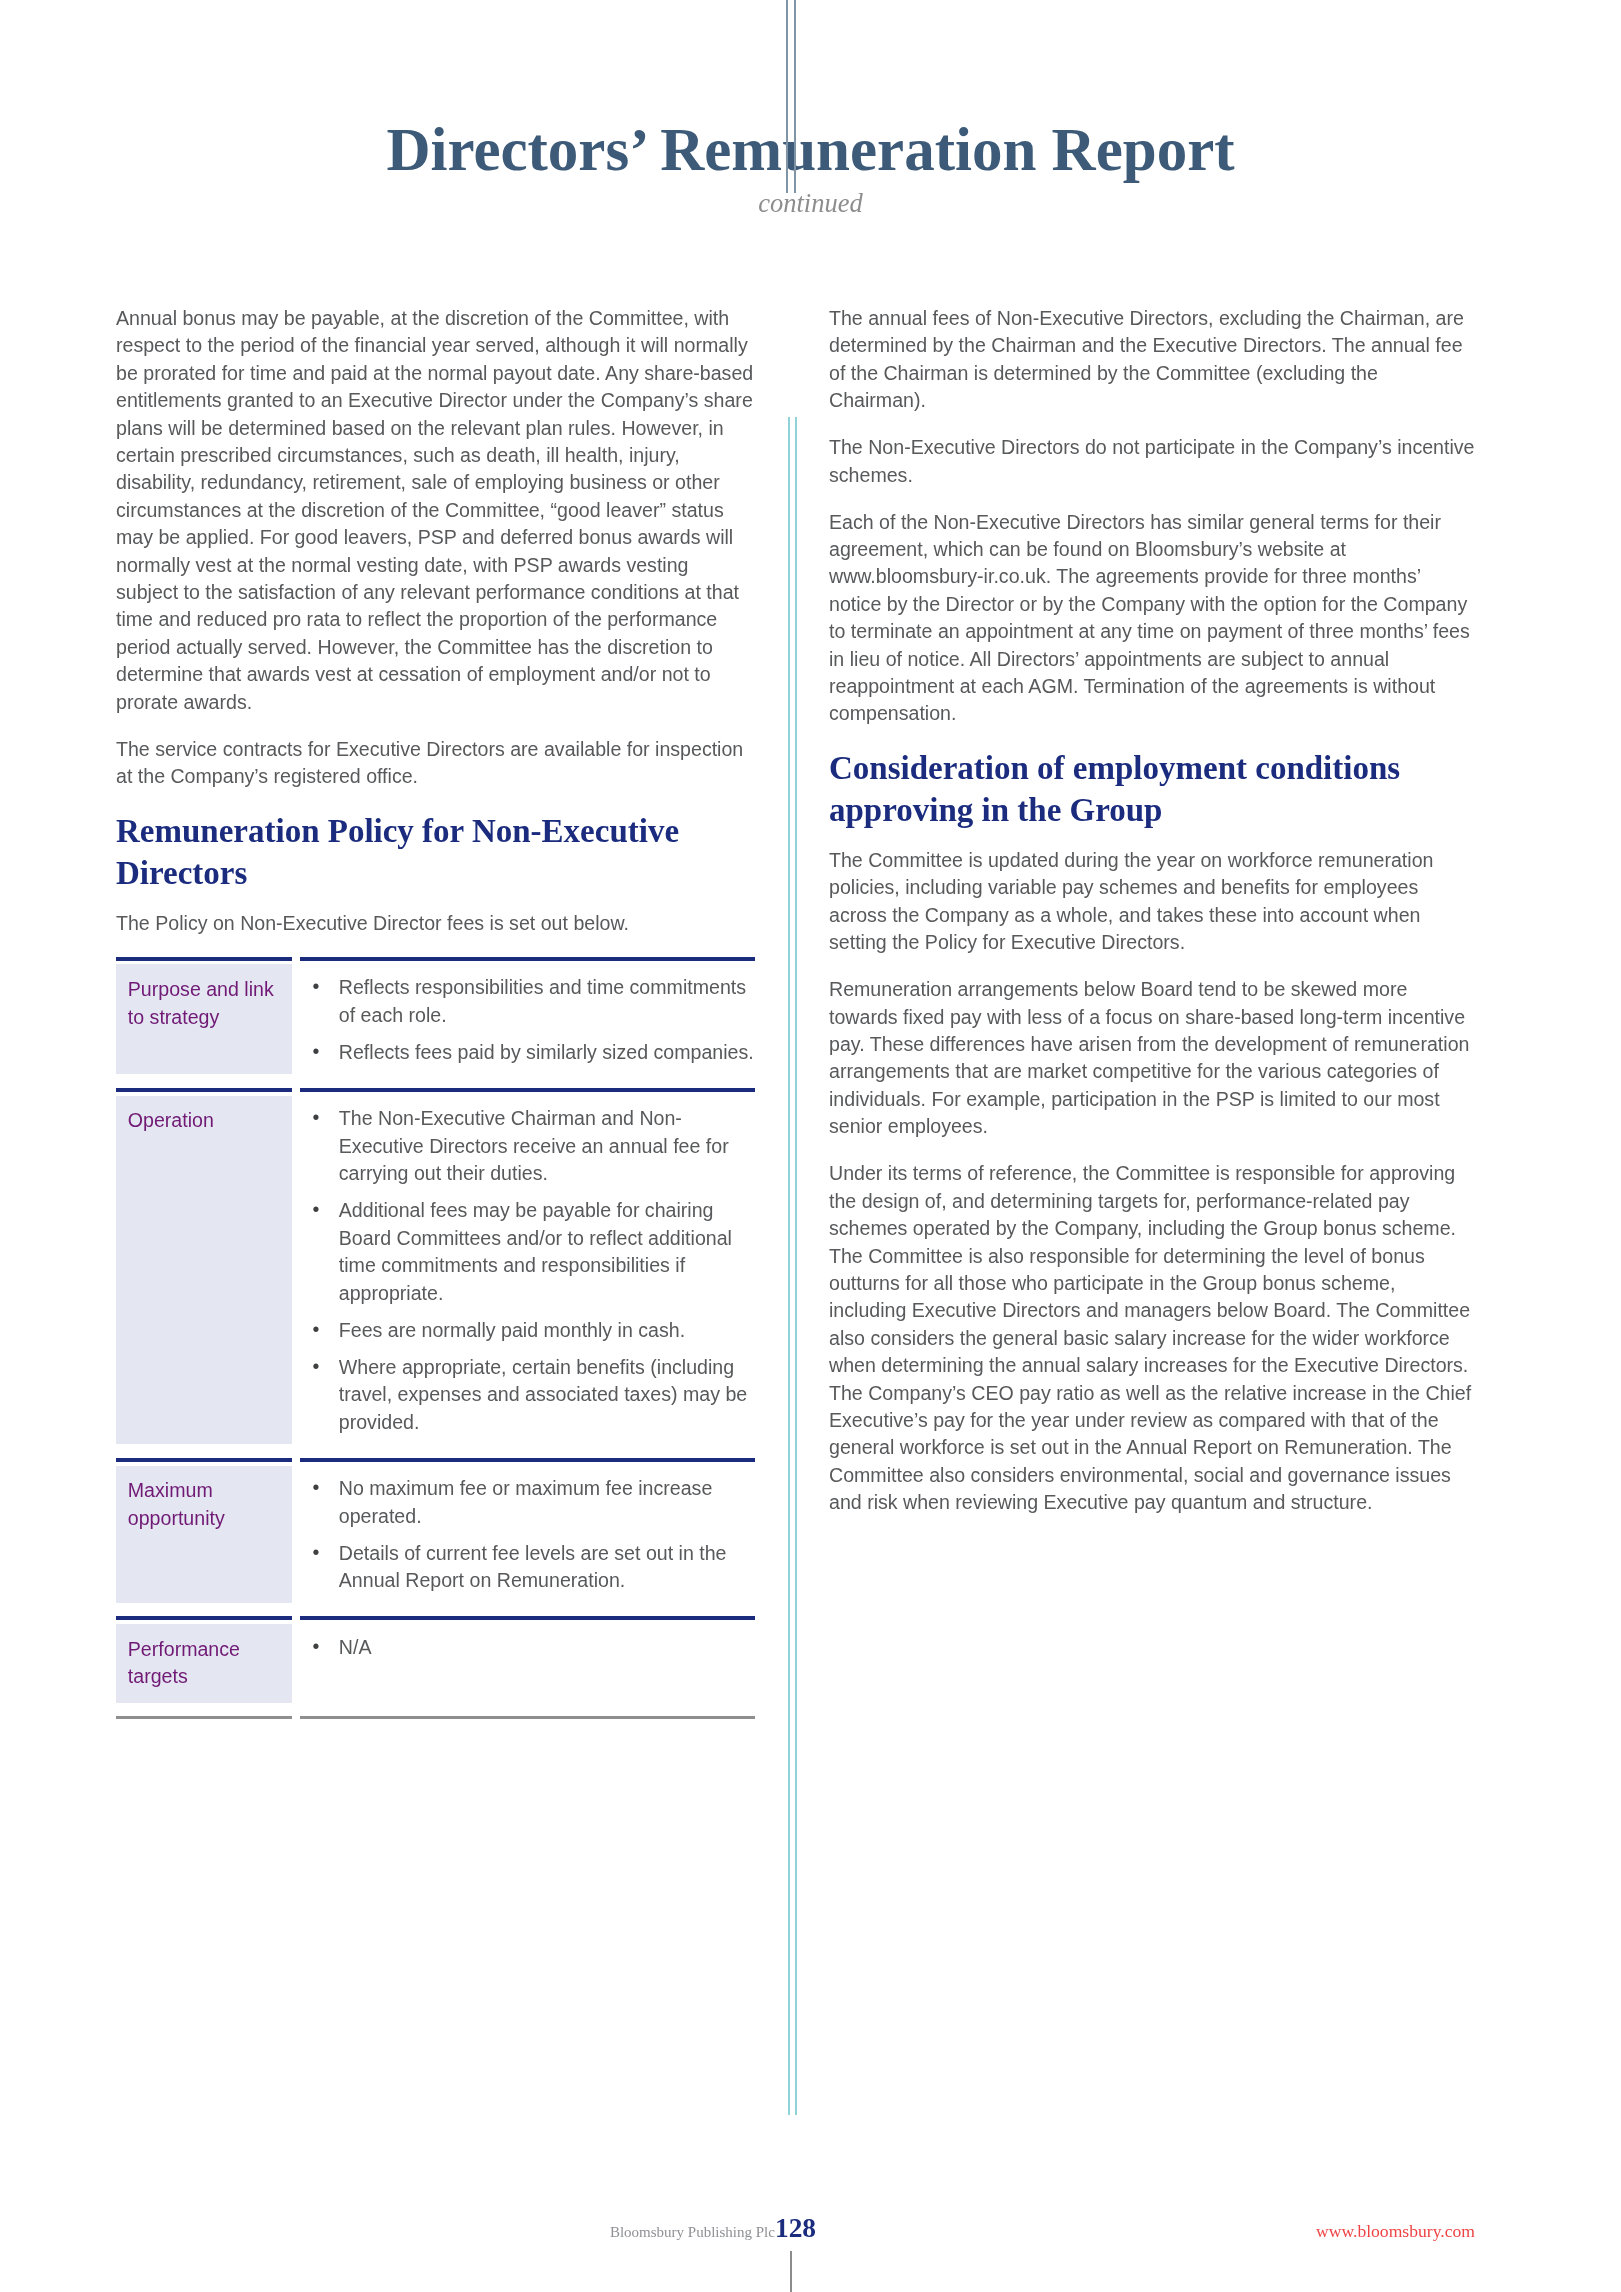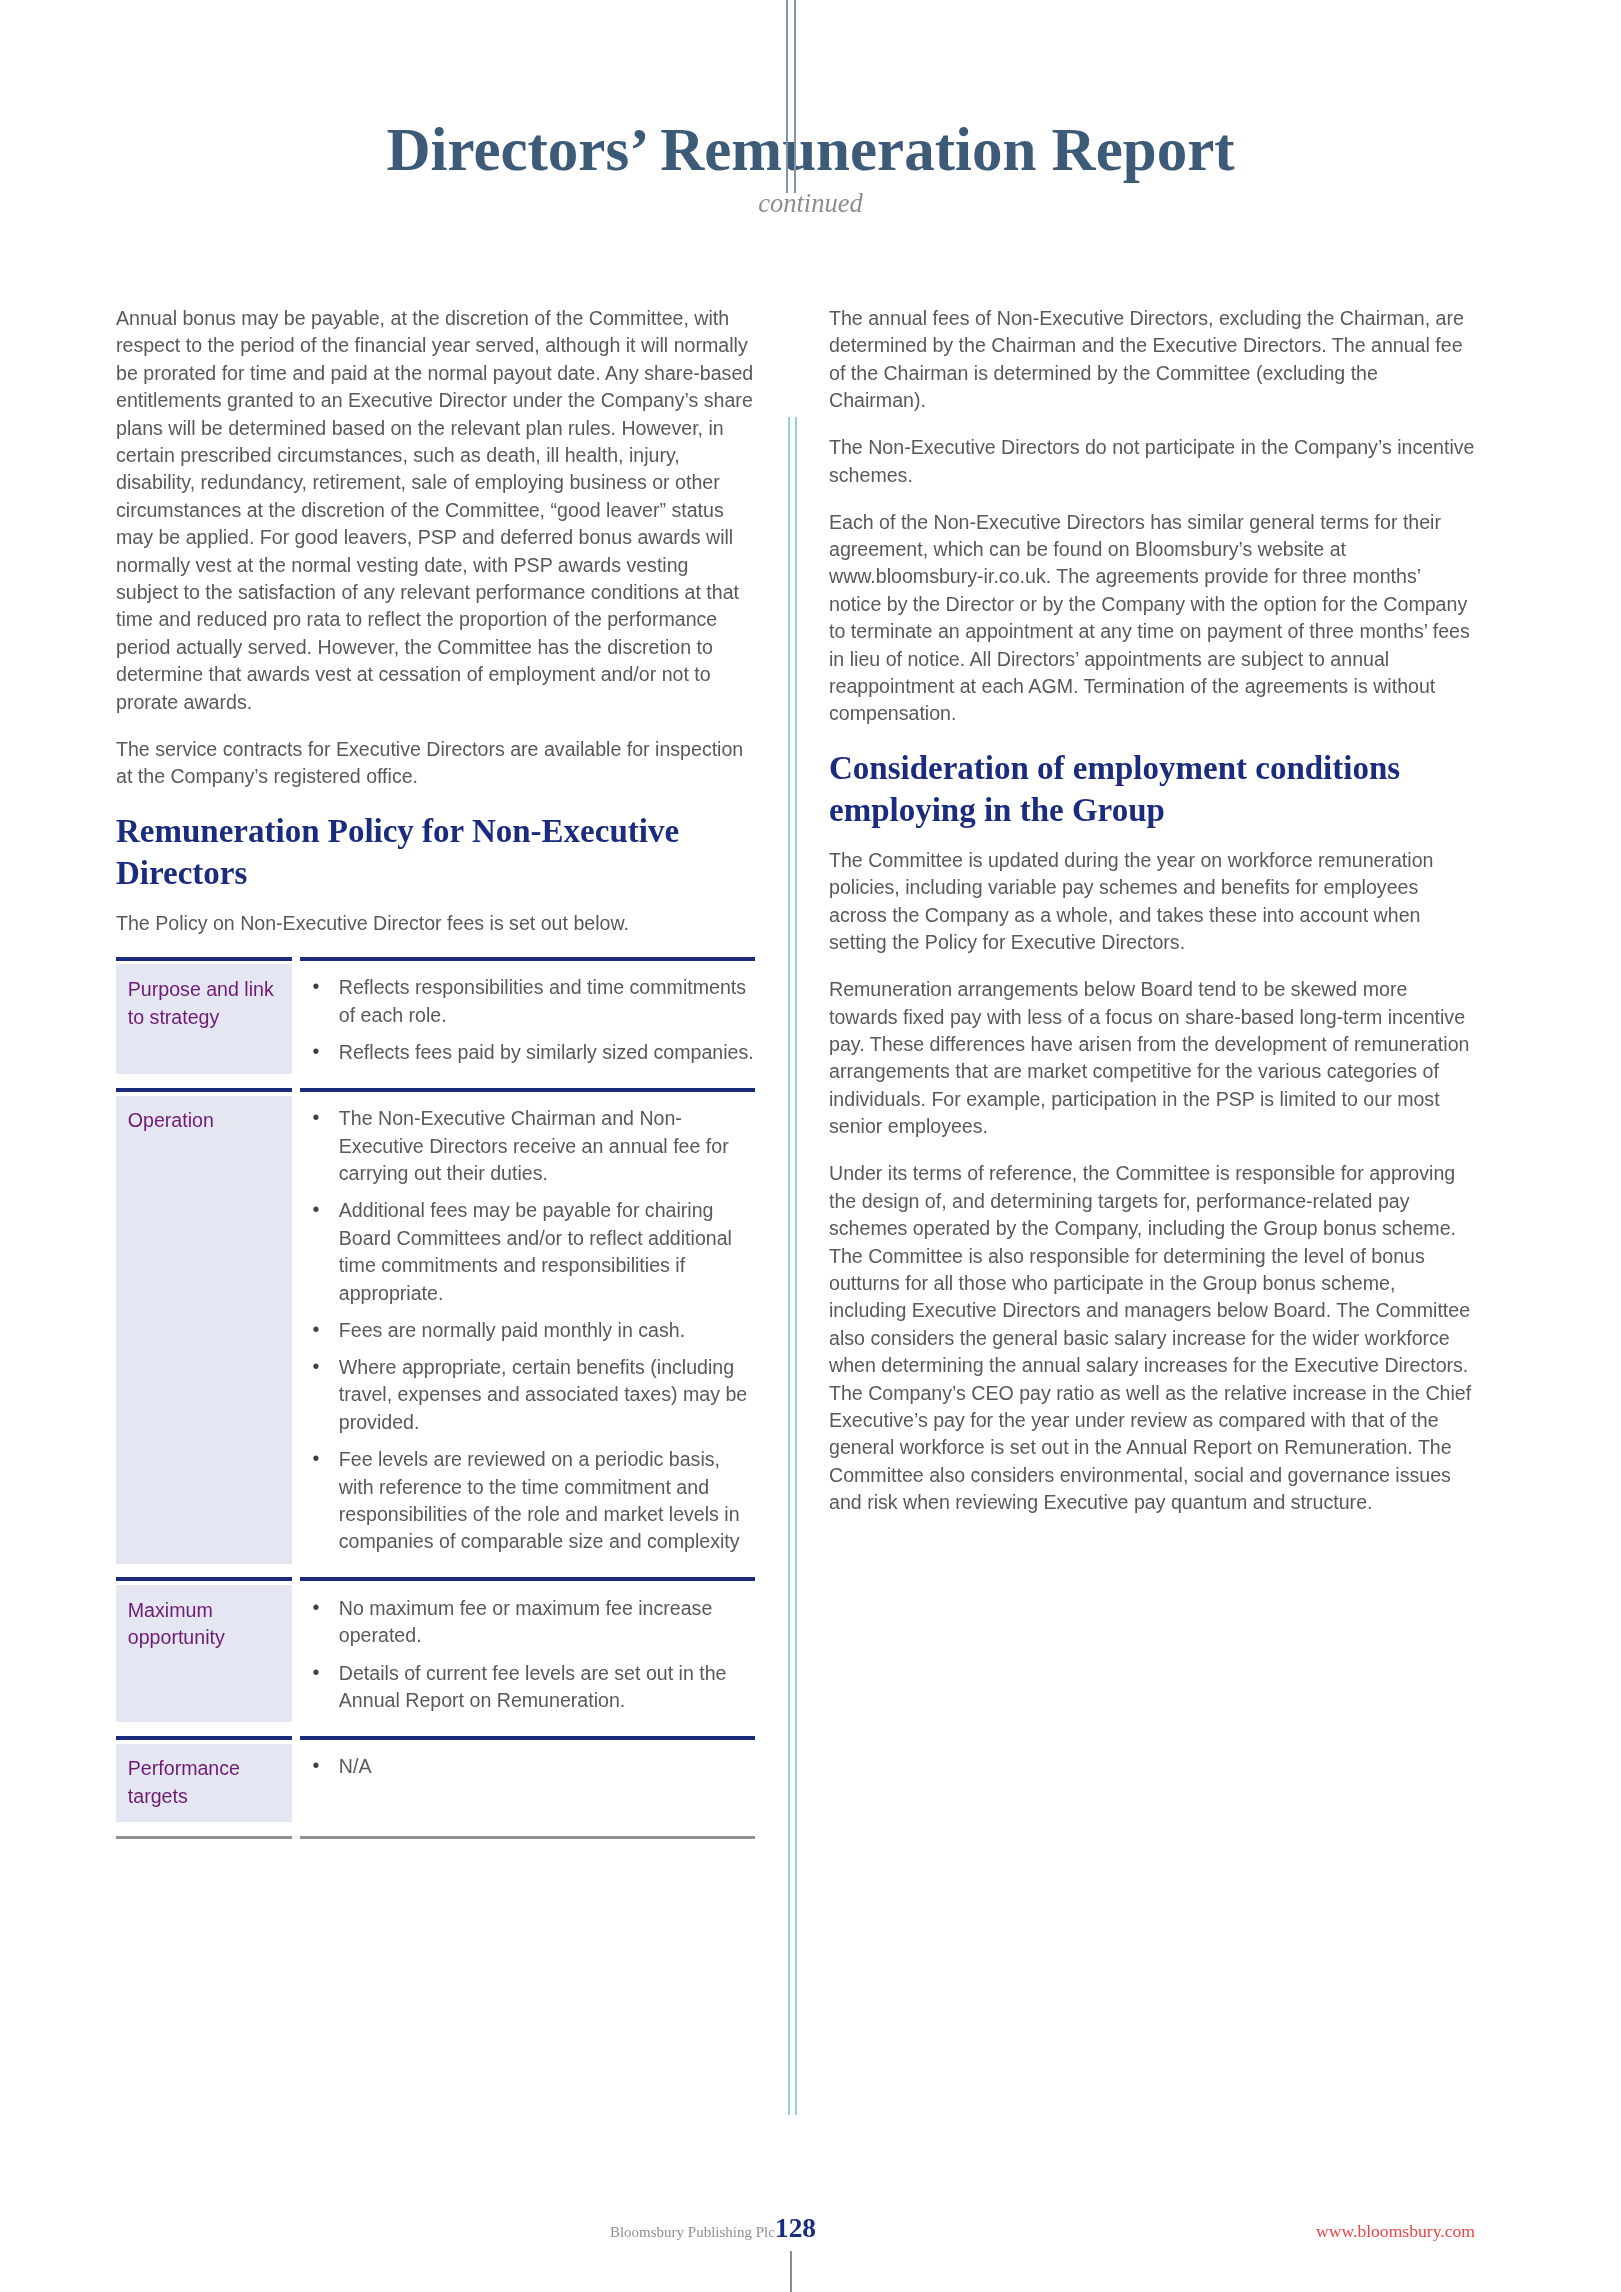--- a/index.html
+++ b/index.html
@@ -149,21 +149,20 @@
             <div class="rule"></div>
             <div class="t-label-bg">Operation</div>
           </div>
           <div class="t-content">
             <div class="rule"></div>
             <ul>
               <li>The Non-Executive Chairman and Non-Executive Directors receive an annual fee for carrying out their duties.</li>
               <li>Additional fees may be payable for chairing Board Committees and/or to reflect additional time commitments and responsibilities if appropriate.</li>
               <li>Fees are normally paid monthly in cash.</li>
               <li>Where appropriate, certain benefits (including travel, expenses and associated taxes) may be provided.</li>
-              <li>Fee levels are reviewed on a periodic basis, with reference to the time commitment and responsibilities of the role and market levels in companies of comparable size and complexity</li>
             </ul>
           </div>
         </div>
 
         <div class="t-row">
           <div class="t-label">
             <div class="rule"></div>
             <div class="t-label-bg">Maximum opportunity</div>
           </div>
           <div class="t-content">
@@ -197,21 +196,21 @@
           </div>
         </div>
 
       </div>
     </section>
 
     <section class="col col-right">
       <p>The annual fees of Non-Executive Directors, excluding the Chairman, are determined by the Chairman and the Executive Directors. The annual fee of the Chairman is determined by the Committee (excluding the Chairman).</p>
       <p>The Non-Executive Directors do not participate in the Company’s incentive schemes.</p>
       <p>Each of the Non-Executive Directors has similar general terms for their agreement, which can be found on Bloomsbury’s website at www.bloomsbury-ir.co.uk. The agreements provide for three months’ notice by the Director or by the Company with the option for the Company to terminate an appointment at any time on payment of three months’ fees in lieu of notice. All Directors’ appointments are subject to annual reappointment at each AGM. Termination of the agreements is without compensation.</p>
-      <h2>Consideration of employment conditions employing in the Group</h2>
+      <h2>Consideration of employment conditions approving in the Group</h2>
       <p>The Committee is updated during the year on workforce remuneration policies, including variable pay schemes and benefits for employees across the Company as a whole, and takes these into account when setting the Policy for Executive Directors.</p>
       <p>Remuneration arrangements below Board tend to be skewed more towards fixed pay with less of a focus on share-based long-term incentive pay. These differences have arisen from the development of remuneration arrangements that are market competitive for the various categories of individuals. For example, participation in the PSP is limited to our most senior employees.</p>
       <p>Under its terms of reference, the Committee is responsible for approving the design of, and determining targets for, performance-related pay schemes operated by the Company, including the Group bonus scheme. The Committee is also responsible for determining the level of bonus outturns for all those who participate in the Group bonus scheme, including Executive Directors and managers below Board. The Committee also considers the general basic salary increase for the wider workforce when determining the annual salary increases for the Executive Directors. The Company’s CEO pay ratio as well as the relative increase in the Chief Executive’s pay for the year under review as compared with that of the general workforce is set out in the Annual Report on Remuneration. The Committee also considers environmental, social and governance issues and risk when reviewing Executive pay quantum and structure.</p>
     </section>
 
   </div>
 
   <div class="footer">
     <span class="f-left">Bloomsbury Publishing Plc</span>
     <span class="f-page">128</span>

